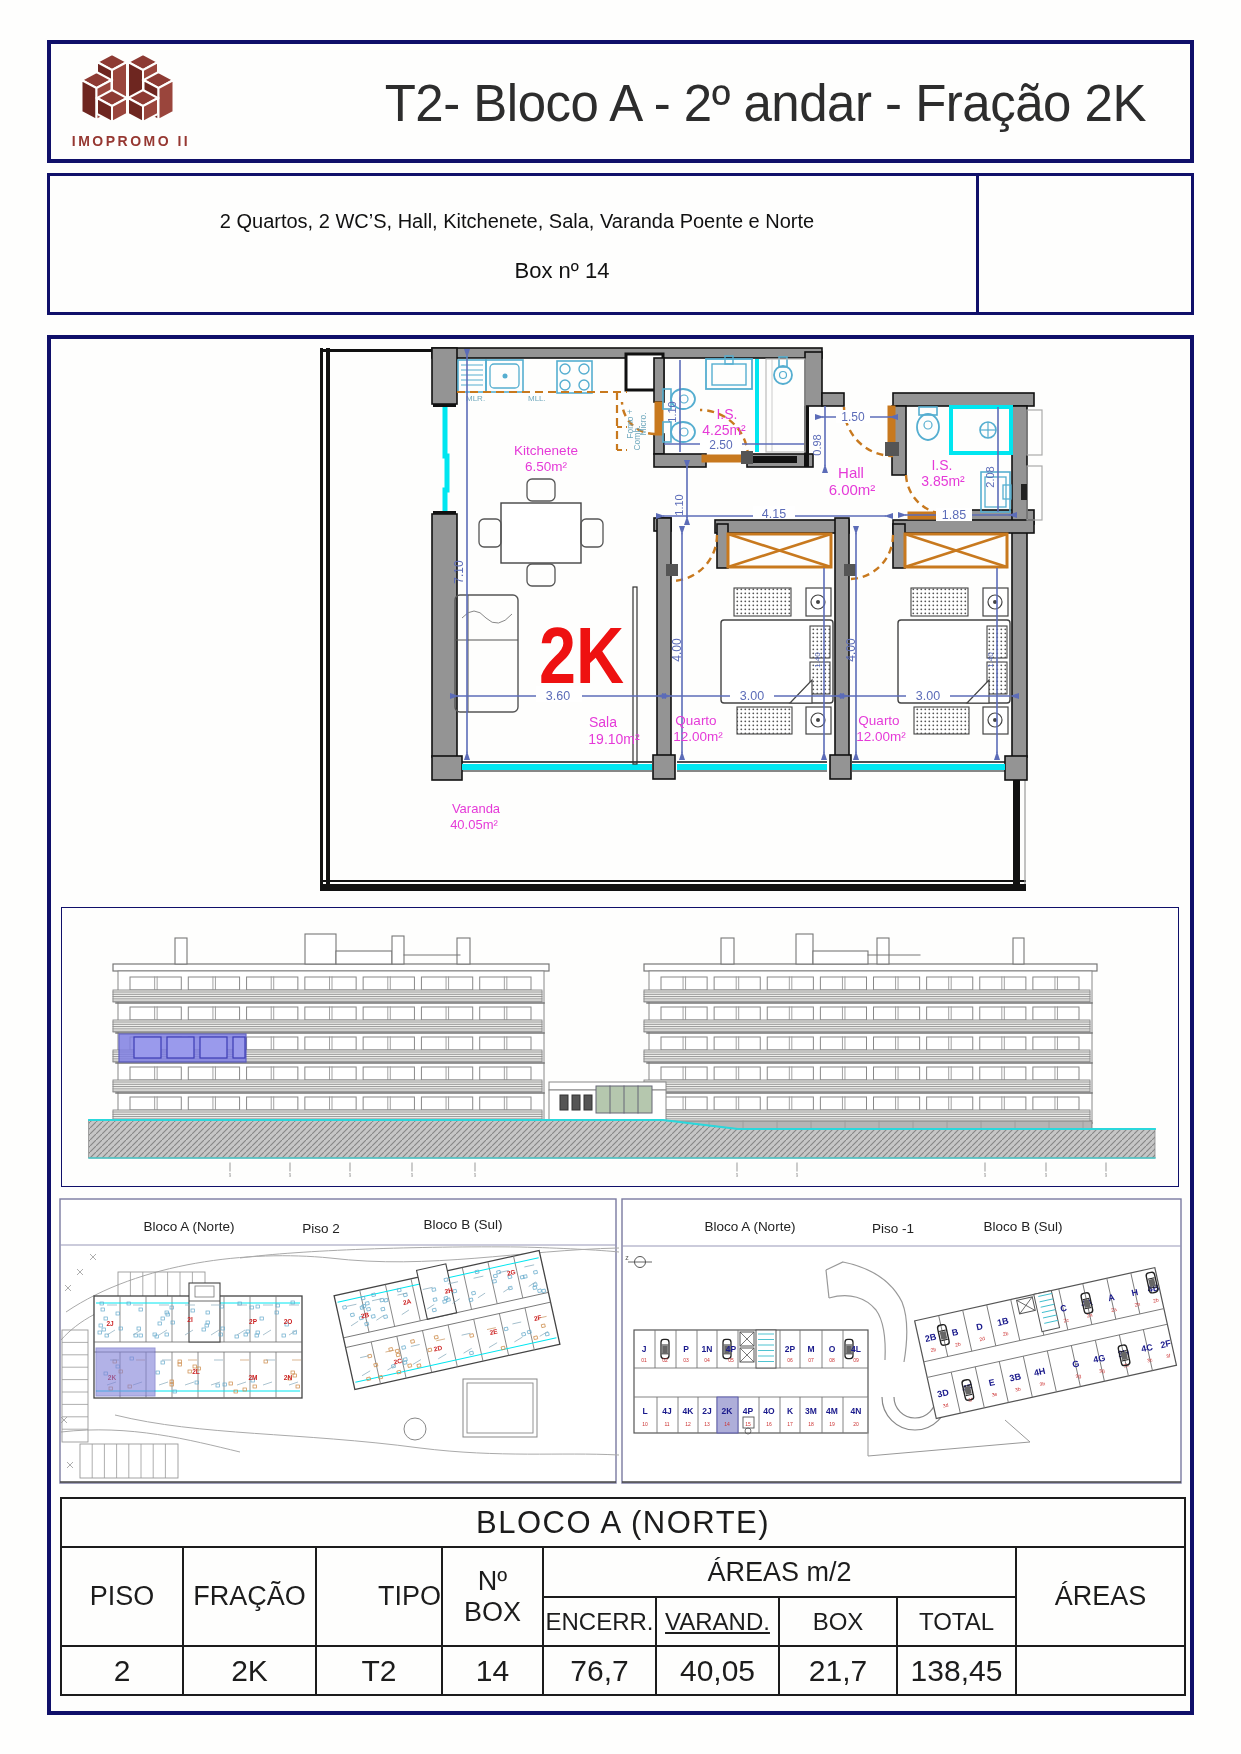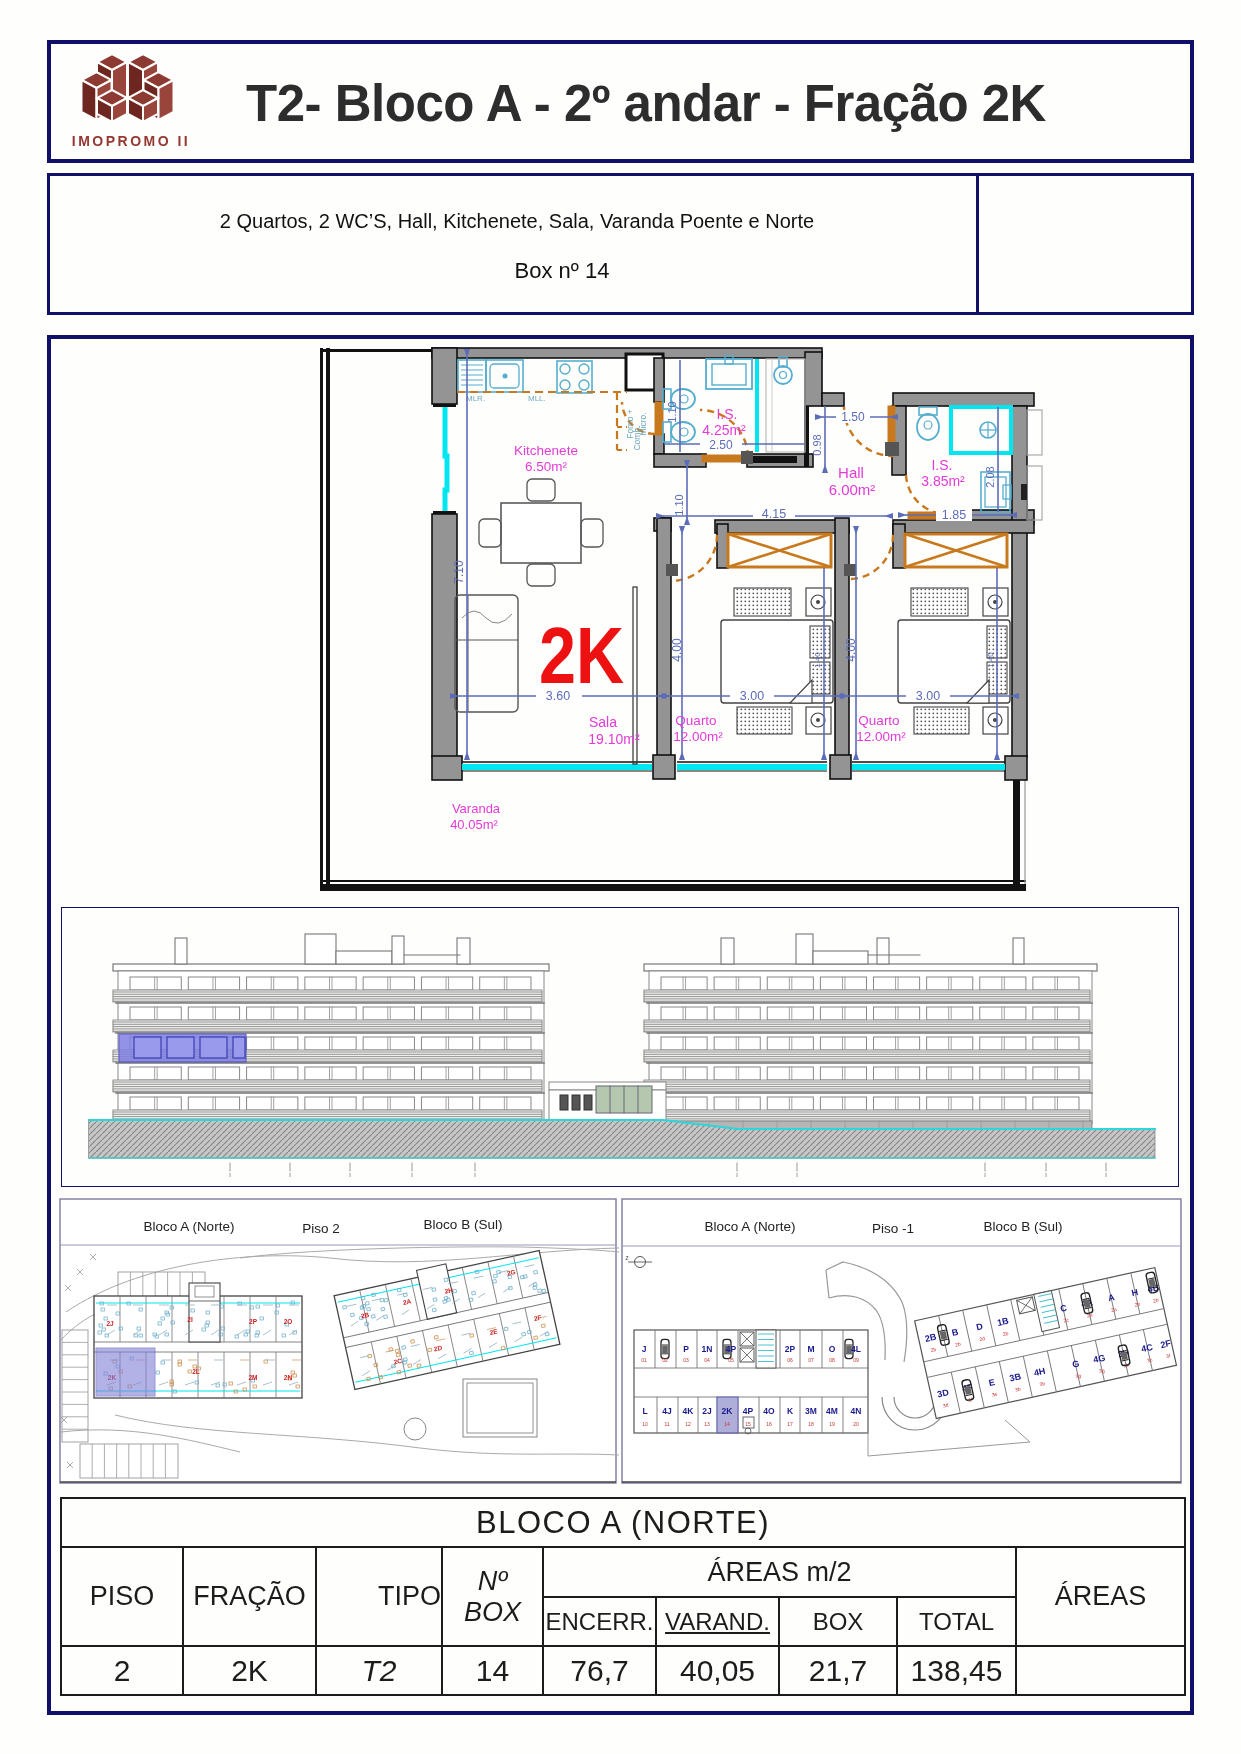--- a/index.html
+++ b/index.html
@@ -1171,21 +1171,21 @@
         </g>
         <line x1="60" y1="1482" x2="616" y2="1482" stroke="#444" stroke-width="1.6"></line>
         <line x1="622" y1="1482" x2="1181" y2="1482" stroke="#444" stroke-width="1.6"></line>
       </g>
 </svg>
 <div class="abs b1"></div>
 <div class="abs b2"></div>
 <div class="abs b2d"></div>
 <div class="abs b3" style="pointer-events:none"></div>
 <div class="abs" style="left:61px;top:907px;width:1118px;height:280px;border:1px solid #10106a;box-sizing:border-box;"></div>
-<div class="abs" style="left:146px;top:74px;width:1000px;height:56px;font-size:51px;font-weight:bold;color:#2d2d2d;text-align:center;letter-spacing:-0.5px;white-space:nowrap;">T2- Bloco A - 2º andar - Fração 2K</div>
+<div class="abs" style="left:146px;top:74px;width:1000px;height:56px;font-size:51px;font-weight:normal;color:#2d2d2d;text-align:right;letter-spacing:-0.5px;white-space:nowrap;">T2- Bloco A - 2º andar - Fração 2K</div>
 <div class="abs" style="left:62px;top:210px;width:910px;font-size:20px;color:#111;text-align:center;white-space:nowrap;">2 Quartos, 2 WC’S, Hall, Kitchenete, Sala, Varanda Poente e Norte</div>
 <div class="abs" style="left:412px;top:258px;width:300px;font-size:22px;color:#111;text-align:center;">Box nº 14</div>
 <table class="t abs" style="left:60px;top:1497px;width:1124px;">
 <colgroup>
         <col style="width:122px">
         <col style="width:133px">
         <col style="width:126px">
         <col style="width:101px">
         <col style="width:113px">
         <col style="width:123px">
@@ -1194,34 +1194,34 @@
         <col style="width:169px">
       </colgroup>
 <tbody>
         <tr>
           <td colspan="9" style="height:47px;font-size:31px;letter-spacing:1.5px;">BLOCO A (NORTE)</td>
         </tr>
 <tr>
  <td rowspan="2" style="font-size:27px;">PISO</td>
  <td rowspan="2" style="font-size:27px;">FRAÇÃO</td>
  <td rowspan="2" style="font-size:27px;text-align:right;">TIPO</td>
- <td rowspan="2" style="font-size:27px;font-style:italic;">Nº<br>BOX</td>
+ <td rowspan="2" style="font-size:27px;">Nº<br>BOX</td>
  <td colspan="4" style="height:48px;font-size:27px;">ÁREAS m/2</td>
  <td rowspan="2" style="font-size:27px;">ÁREAS</td>
 </tr>
 <tr>
  <td style="height:47px;font-size:24px;margin-left:8px;">ENCERR.</td>
  <td style="font-size:24px;text-decoration:underline;">VARAND.</td>
  <td style="font-size:24px;">BOX</td>
  <td style="font-size:24px;">TOTAL</td>
 </tr>
 <tr>
  <td style="height:47px;font-size:30px;">2</td>
  <td style="font-size:30px;">2K</td>
- <td style="font-size:30px;font-style:italic;">T2</td>
+ <td style="font-size:30px;">T2</td>
  <td style="font-size:30px;">14</td>
  <td style="font-size:30px;">76,7</td>
  <td style="font-size:30px;">40,05</td>
  <td style="font-size:30px;">21,7</td>
  <td style="font-size:30px;">138,45</td>
  <td></td>
 </tr>
 </tbody>
     </table>
 </div>

